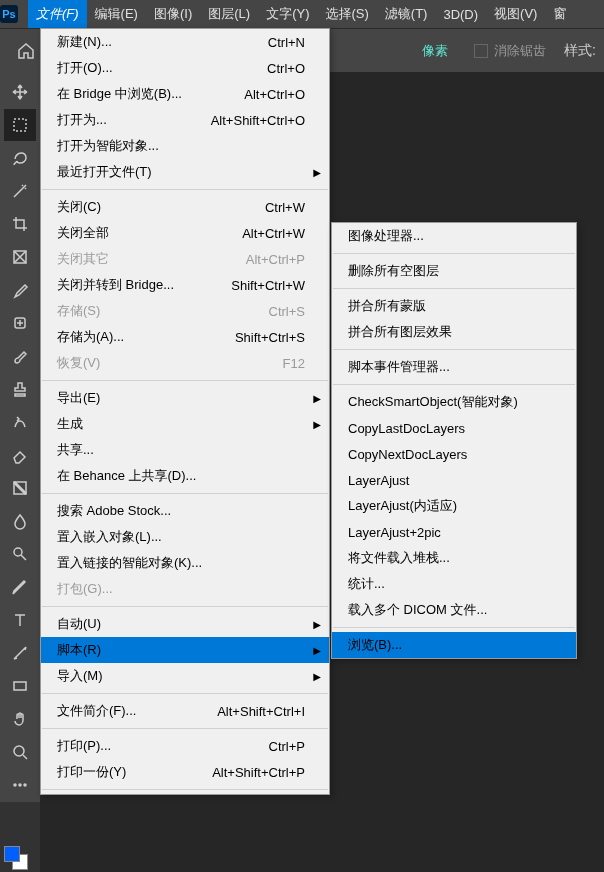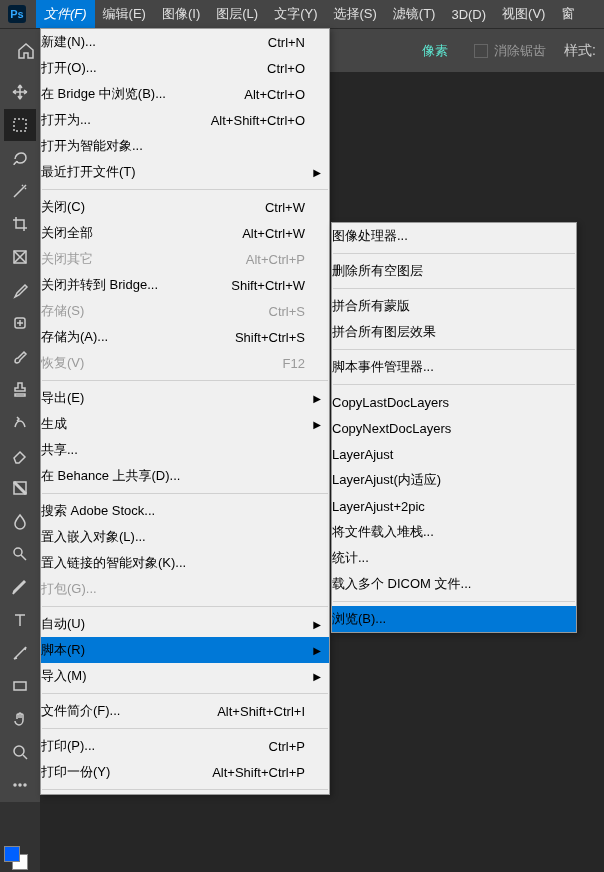--- a/index.html
+++ b/index.html
@@ -1,18 +1,18 @@
 <!DOCTYPE html>
 <html><head>
 <meta charset="utf-8">
 <style>
 * { margin: 0; padding: 0; box-sizing: border-box; font-family: "Microsoft YaHei", "Segoe UI", sans-serif; }
 body { width: 604px; height: 872px; background: #323232; overflow: hidden; position: relative; }
 
-.menubar { height: 28px; background: #454545; display: flex; align-items: center; padding-left: 8px; }
+.menubar { height: 28px; background: #454545; display: flex; align-items: center; }
 .menubar .logo { width: 18px; height: 18px; background: #001e36; border-radius: 3px; display: flex; align-items: center; justify-content: center; color: #31a8ff; font-size: 11px; font-weight: bold; margin-right: 10px; }
 .menubar .mitem { color: #e0e0e0; font-size: 13px; padding: 0 8px; height: 28px; display: flex; align-items: center; cursor: default; }
 .menubar .mitem.active { background: #0078d7; color: #fff; font-style: italic; }
 
 .topbar { height: 44px; background: #454545; display: flex; align-items: center; border-top: 1px solid #2a2a2a; }
 .topbar .home { width: 36px; height: 36px; margin-left: 8px; display: flex; align-items: center; justify-content: center; }
 .topbar .spacer { flex: 1; }
 .topbar .chk { width: 14px; height: 14px; border: 1px solid #666; margin-right: 6px; }
 .topbar .lbl { color: #999; font-size: 13px; margin-right: 18px; }
 .topbar .lbl2 { color: #ccc; font-size: 14px; margin-right: 8px; }
@@ -23,21 +23,21 @@
 .toolbar .tool svg { width: 18px; height: 18px; stroke: #ccc; fill: none; stroke-width: 1.5; }
 
 .canvas { position: absolute; left: 40px; top: 72px; right: 0; bottom: 0; background: #262626; }
 .swatch { position: absolute; left: 4px; bottom: 2px; width: 24px; height: 24px; }
 .swatch .fg { position: absolute; width: 16px; height: 16px; background: #0060ff; border: 1px solid #888; left: 0; top: 0; }
 .swatch .bg { position: absolute; width: 16px; height: 16px; background: #fff; border: 1px solid #888; right: 0; bottom: 0; }
 
 .menu { position: absolute; background: #f0f0f0; border: 1px solid #999; box-shadow: 2px 2px 6px rgba(0,0,0,0.3); }
 .menu1 { left: 40px; top: 28px; width: 290px; }
 .menu2 { left: 331px; top: 222px; width: 246px; }
-.menu .row { height: 26px; display: flex; align-items: center; padding: 0 24px 0 0; font-size: 13px; color: #000; position: relative; }
+.menu .row { height: 26px; display: flex; align-items: center; padding: 0 24px 0 16px; font-size: 13px; color: #000; position: relative; }
 .menu .row.disabled { color: #9a9a9a; }
 .menu .row.hl { background: #0078d7; color: #000000; }
 .menu .row .label { flex: 1; }
 .menu .row .shortcut { color: inherit; font-size: 13px; }
 .menu .row .arrow { position: absolute; right: 8px; font-size: 10px; }
 .menu .sep { height: 1px; background: #d0d0d0; margin: 4px 1px; }
 
 .px { color: #5eead4; font-size: 13px; margin-right: 26px; }
 </style>
 </head>
@@ -322,20 +322,23 @@
     </div>
     <div class="row">
       <span class="label">拼合所有图层效果</span>
     </div>
     <div class="sep"></div>
     <div class="row">
       <span class="label">脚本事件管理器...</span>
     </div>
     <div class="sep"></div>
     <div class="row">
+      <span class="label">CheckSmartObject(智能对象)</span>
+    </div>
+    <div class="row">
       <span class="label">CopyLastDocLayers</span>
     </div>
     <div class="row">
       <span class="label">CopyNextDocLayers</span>
     </div>
     <div class="row">
       <span class="label">LayerAjust</span>
     </div>
     <div class="row">
       <span class="label">LayerAjust(内适应)</span>

